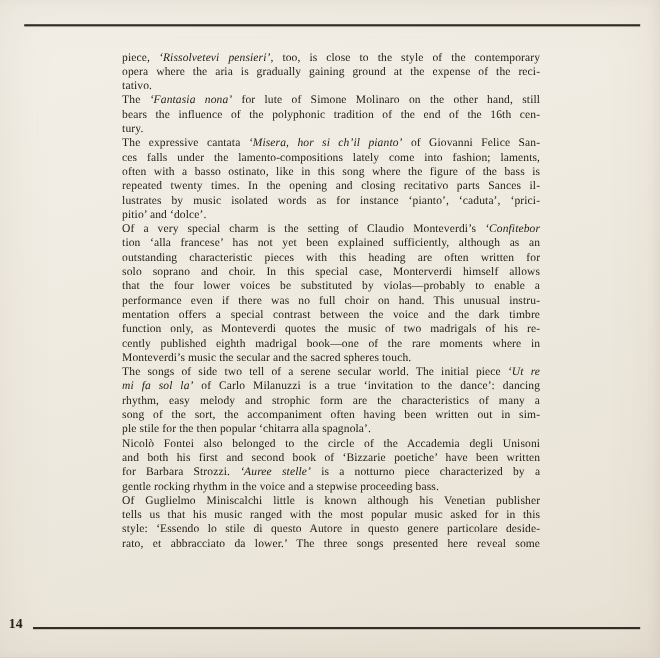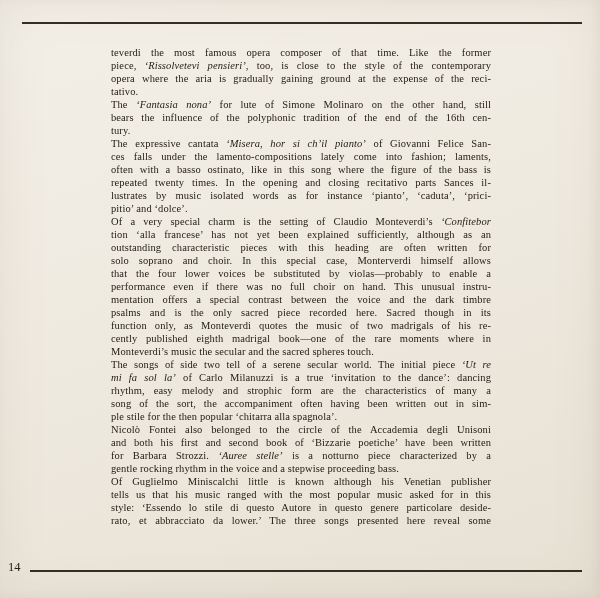--- a/index.html
+++ b/index.html
@@ -43,31 +43,30 @@
     max-height: 13px;
     overflow: hidden;
   }
   .line.last { text-align-last: left; }
   .line i { }
   .page-num {
     position: absolute;
     left: 8px;
     top: 560px;
     font-size: 12.5px;
-    font-weight: normal;
+    font-weight: bold;
   }
 </style>
 </head>
 <body>
 
 <div class="scan">
   <div class="rule rule-top"></div>
   <div class="text-col">
       <div class="para">
-        <div class="line">teverdi the most famous opera composer of that time. Like the former</div>
         <div class="line">piece, <i>‘Rissolvetevi pensieri’</i>, too, is close to the style of the contemporary</div>
         <div class="line">opera where the aria is gradually gaining ground at the expense of the reci-</div>
         <div class="line last">tativo.</div>
       </div>
       <div class="para">
         <div class="line">The <i>‘Fantasia nona’</i> for lute of Simone Molinaro on the other hand, still</div>
         <div class="line">bears the influence of the polyphonic tradition of the end of the 16th cen-</div>
         <div class="line last">tury.</div>
       </div>
       <div class="para">
@@ -79,21 +78,20 @@
         <div class="line last">pitio’ and ‘dolce’.</div>
       </div>
       <div class="para">
         <div class="line">Of a very special charm is the setting of Claudio Monteverdi’s <i>‘Confitebor</i></div>
         <div class="line">tion ‘alla francese’ has not yet been explained sufficiently, although as an</div>
         <div class="line">outstanding characteristic pieces with this heading are often written for</div>
         <div class="line">solo soprano and choir. In this special case, Monterverdi himself allows</div>
         <div class="line">that the four lower voices be substituted by violas—probably to enable a</div>
         <div class="line">performance even if there was no full choir on hand. This unusual instru-</div>
         <div class="line">mentation offers a special contrast between the voice and the dark timbre</div>
-        <div class="line">psalms and is the only sacred piece recorded here. Sacred though in its</div>
         <div class="line">function only, as Monteverdi quotes the music of two madrigals of his re-</div>
         <div class="line">cently published eighth madrigal book—one of the rare moments where in</div>
         <div class="line last">Monteverdi’s music the secular and the sacred spheres touch.</div>
       </div>
       <div class="para">
         <div class="line">The songs of side two tell of a serene secular world. The initial piece <i>‘Ut re</i></div>
         <div class="line"><i>mi fa sol la’</i> of Carlo Milanuzzi is a true ‘invitation to the dance’: dancing</div>
         <div class="line">rhythm, easy melody and strophic form are the characteristics of many a</div>
         <div class="line">song of the sort, the accompaniment often having been written out in sim-</div>
         <div class="line last">ple stile for the then popular ‘chitarra alla spagnola’.</div>

